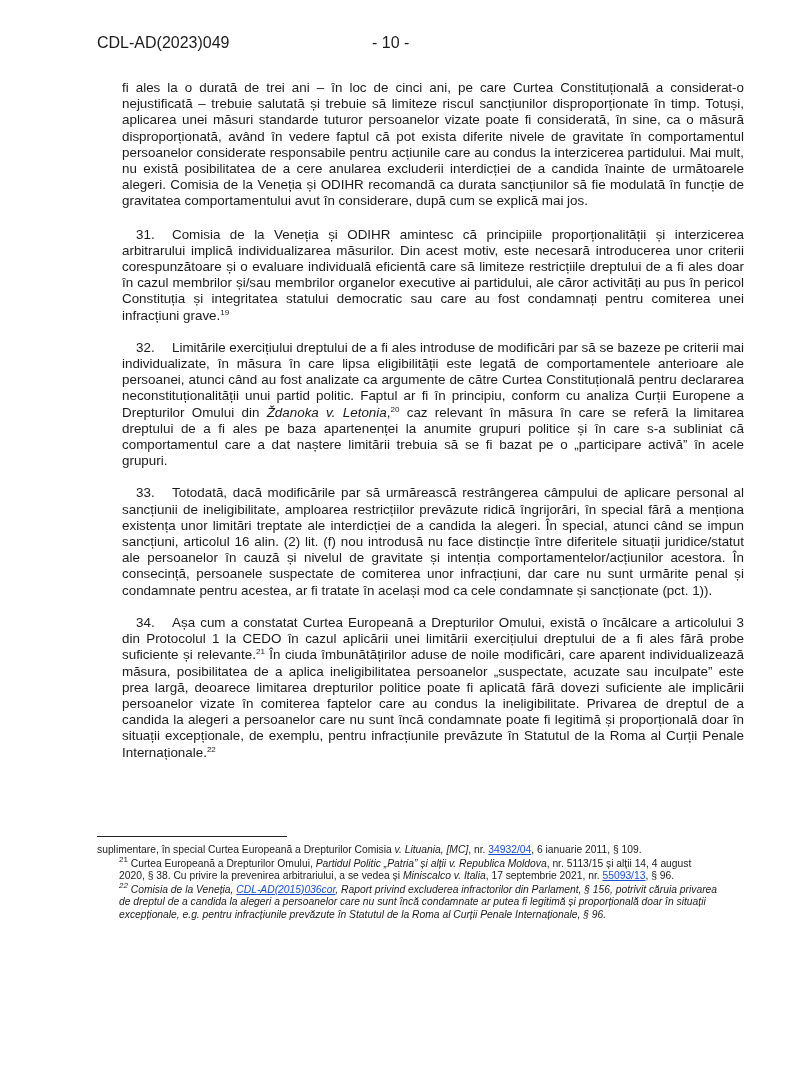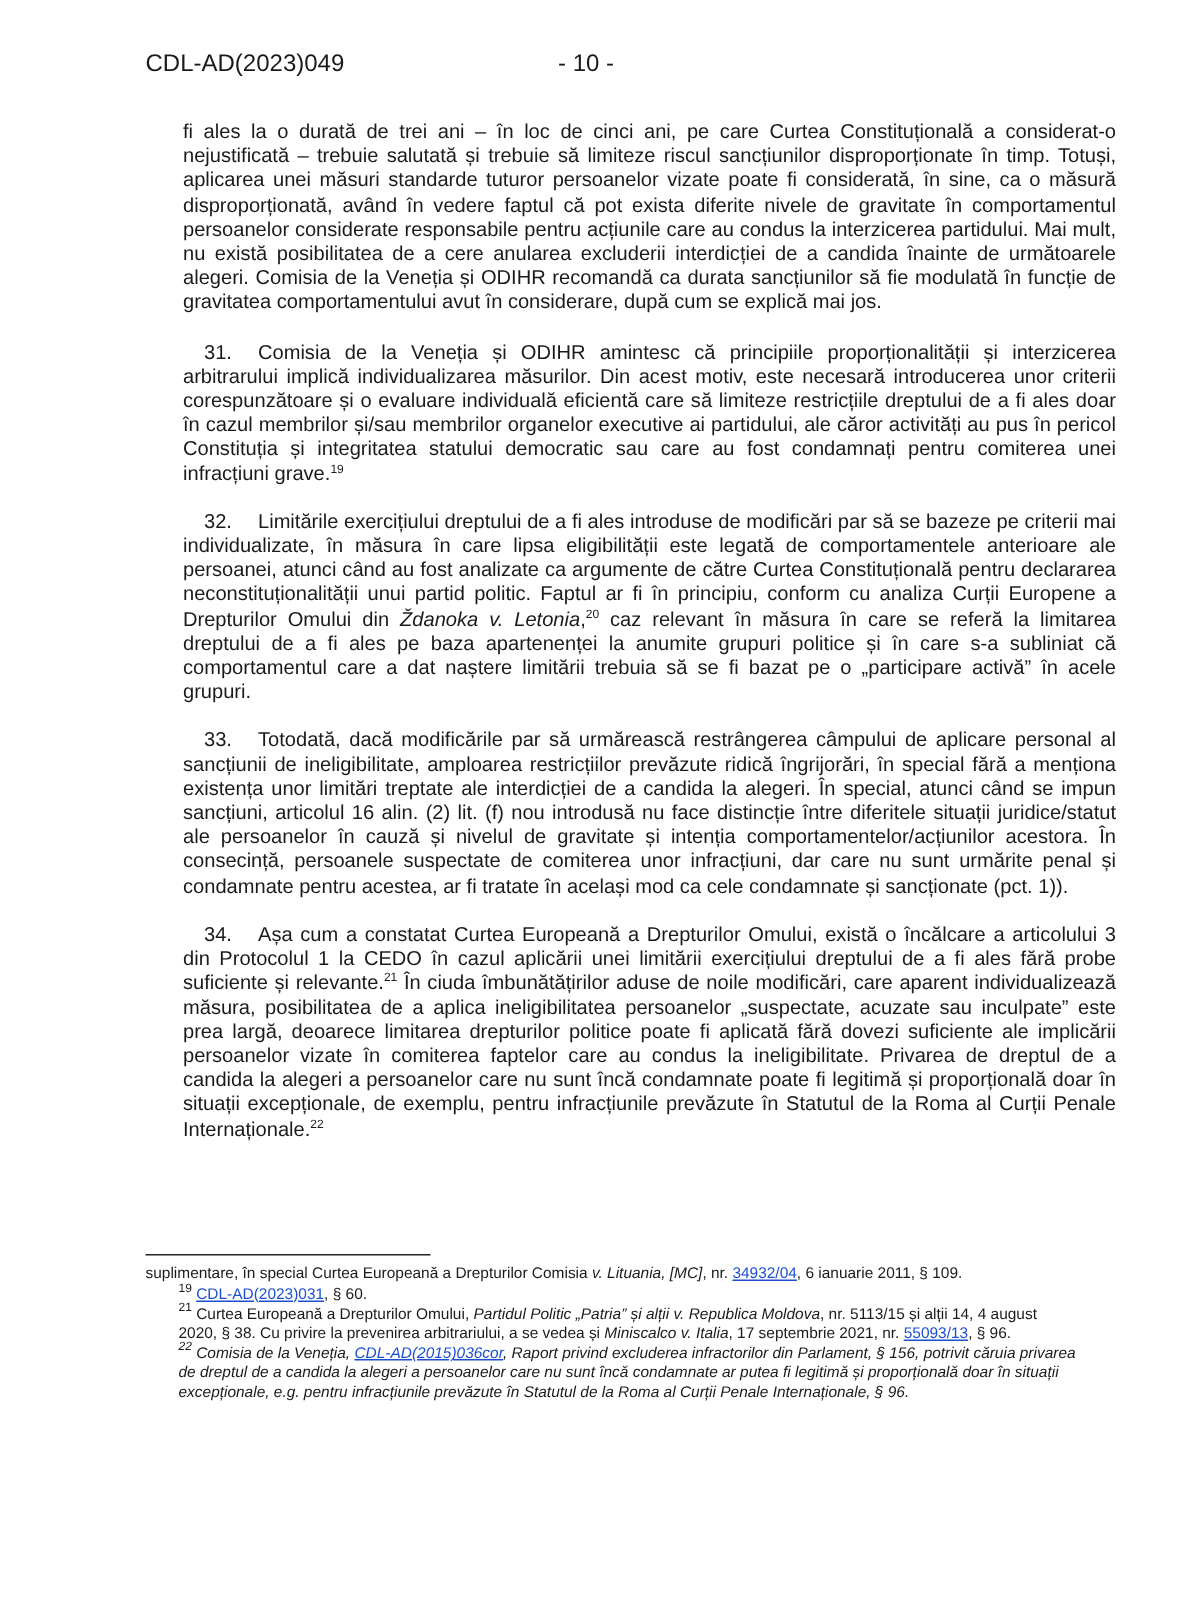--- a/index.html
+++ b/index.html
@@ -49,22 +49,19 @@
     <span class="para-num">34.</span><span>Așa cum a constatat Curtea Europeană a Drepturilor Omului, există o încălcare a articolului 3 din Protocolul 1 la CEDO în cazul aplicării unei limitării exercițiului dreptului de a fi ales fără probe suficiente și relevante.</span><sup>21</sup><span> În ciuda îmbunătățirilor aduse de noile modificări, care aparent individualizează măsura, posibilitatea de a aplica ineligibilitatea persoanelor „suspectate, acuzate sau inculpate” este prea largă, deoarece limitarea drepturilor politice poate fi aplicată fără dovezi suficiente ale implicării persoanelor vizate în comiterea faptelor care au condus la ineligibilitate. Privarea de dreptul de a candida la alegeri a persoanelor care nu sunt încă condamnate poate fi legitimă și proporțională doar în situații excepționale, de exemplu, pentru infracțiunile prevăzute în Statutul de la Roma al Curții Penale Internaționale.</span><sup>22</sup>
   </p>
 </div>
 
 <div class="fn-rule"></div>
 
 <div class="footnotes">
   <div class="fn">
     <span>suplimentare, în special Curtea Europeană a Drepturilor Comisia </span><i>v. Lituania, [MC]</i><span>, nr. </span><a class="link">34932/04</a><span>, 6 ianuarie 2011, § 109.</span>
   </div>
-  <div class="fn fn-indent">
-    <sup>19</sup> <a class="link">CDL-AD(2023)031</a><span>, § 60.</span>
-  </div>
   <div class="fn" style="padding-left:22px;">
     <sup>21</sup> <span>Curtea Europeană a Drepturilor Omului, </span><i>Partidul Politic „Patria” și alții v. Republica Moldova</i><span>, nr. 5113/15 și alții 14, 4 august 2020, § 38. Cu privire la prevenirea arbitrariului, a se vedea și </span><i>Miniscalco v. Italia</i><span>, 17 septembrie 2021, nr. </span><a class="link">55093/13</a><span>, § 96.</span>
   </div>
   <div class="fn" style="padding-left:22px;font-style:italic;">
     <sup>22</sup> <span>Comisia de la Veneția, </span><a class="link">CDL-AD(2015)036cor</a><span>, Raport privind excluderea infractorilor din Parlament, § 156, potrivit căruia privarea de dreptul de a candida la alegeri a persoanelor care nu sunt încă condamnate ar putea fi legitimă și proporțională doar în situații excepționale, e.g. pentru infracțiunile prevăzute în Statutul de la Roma al Curții Penale Internaționale, § 96.</span>
   </div>
 </div>
 
 </body></html>

